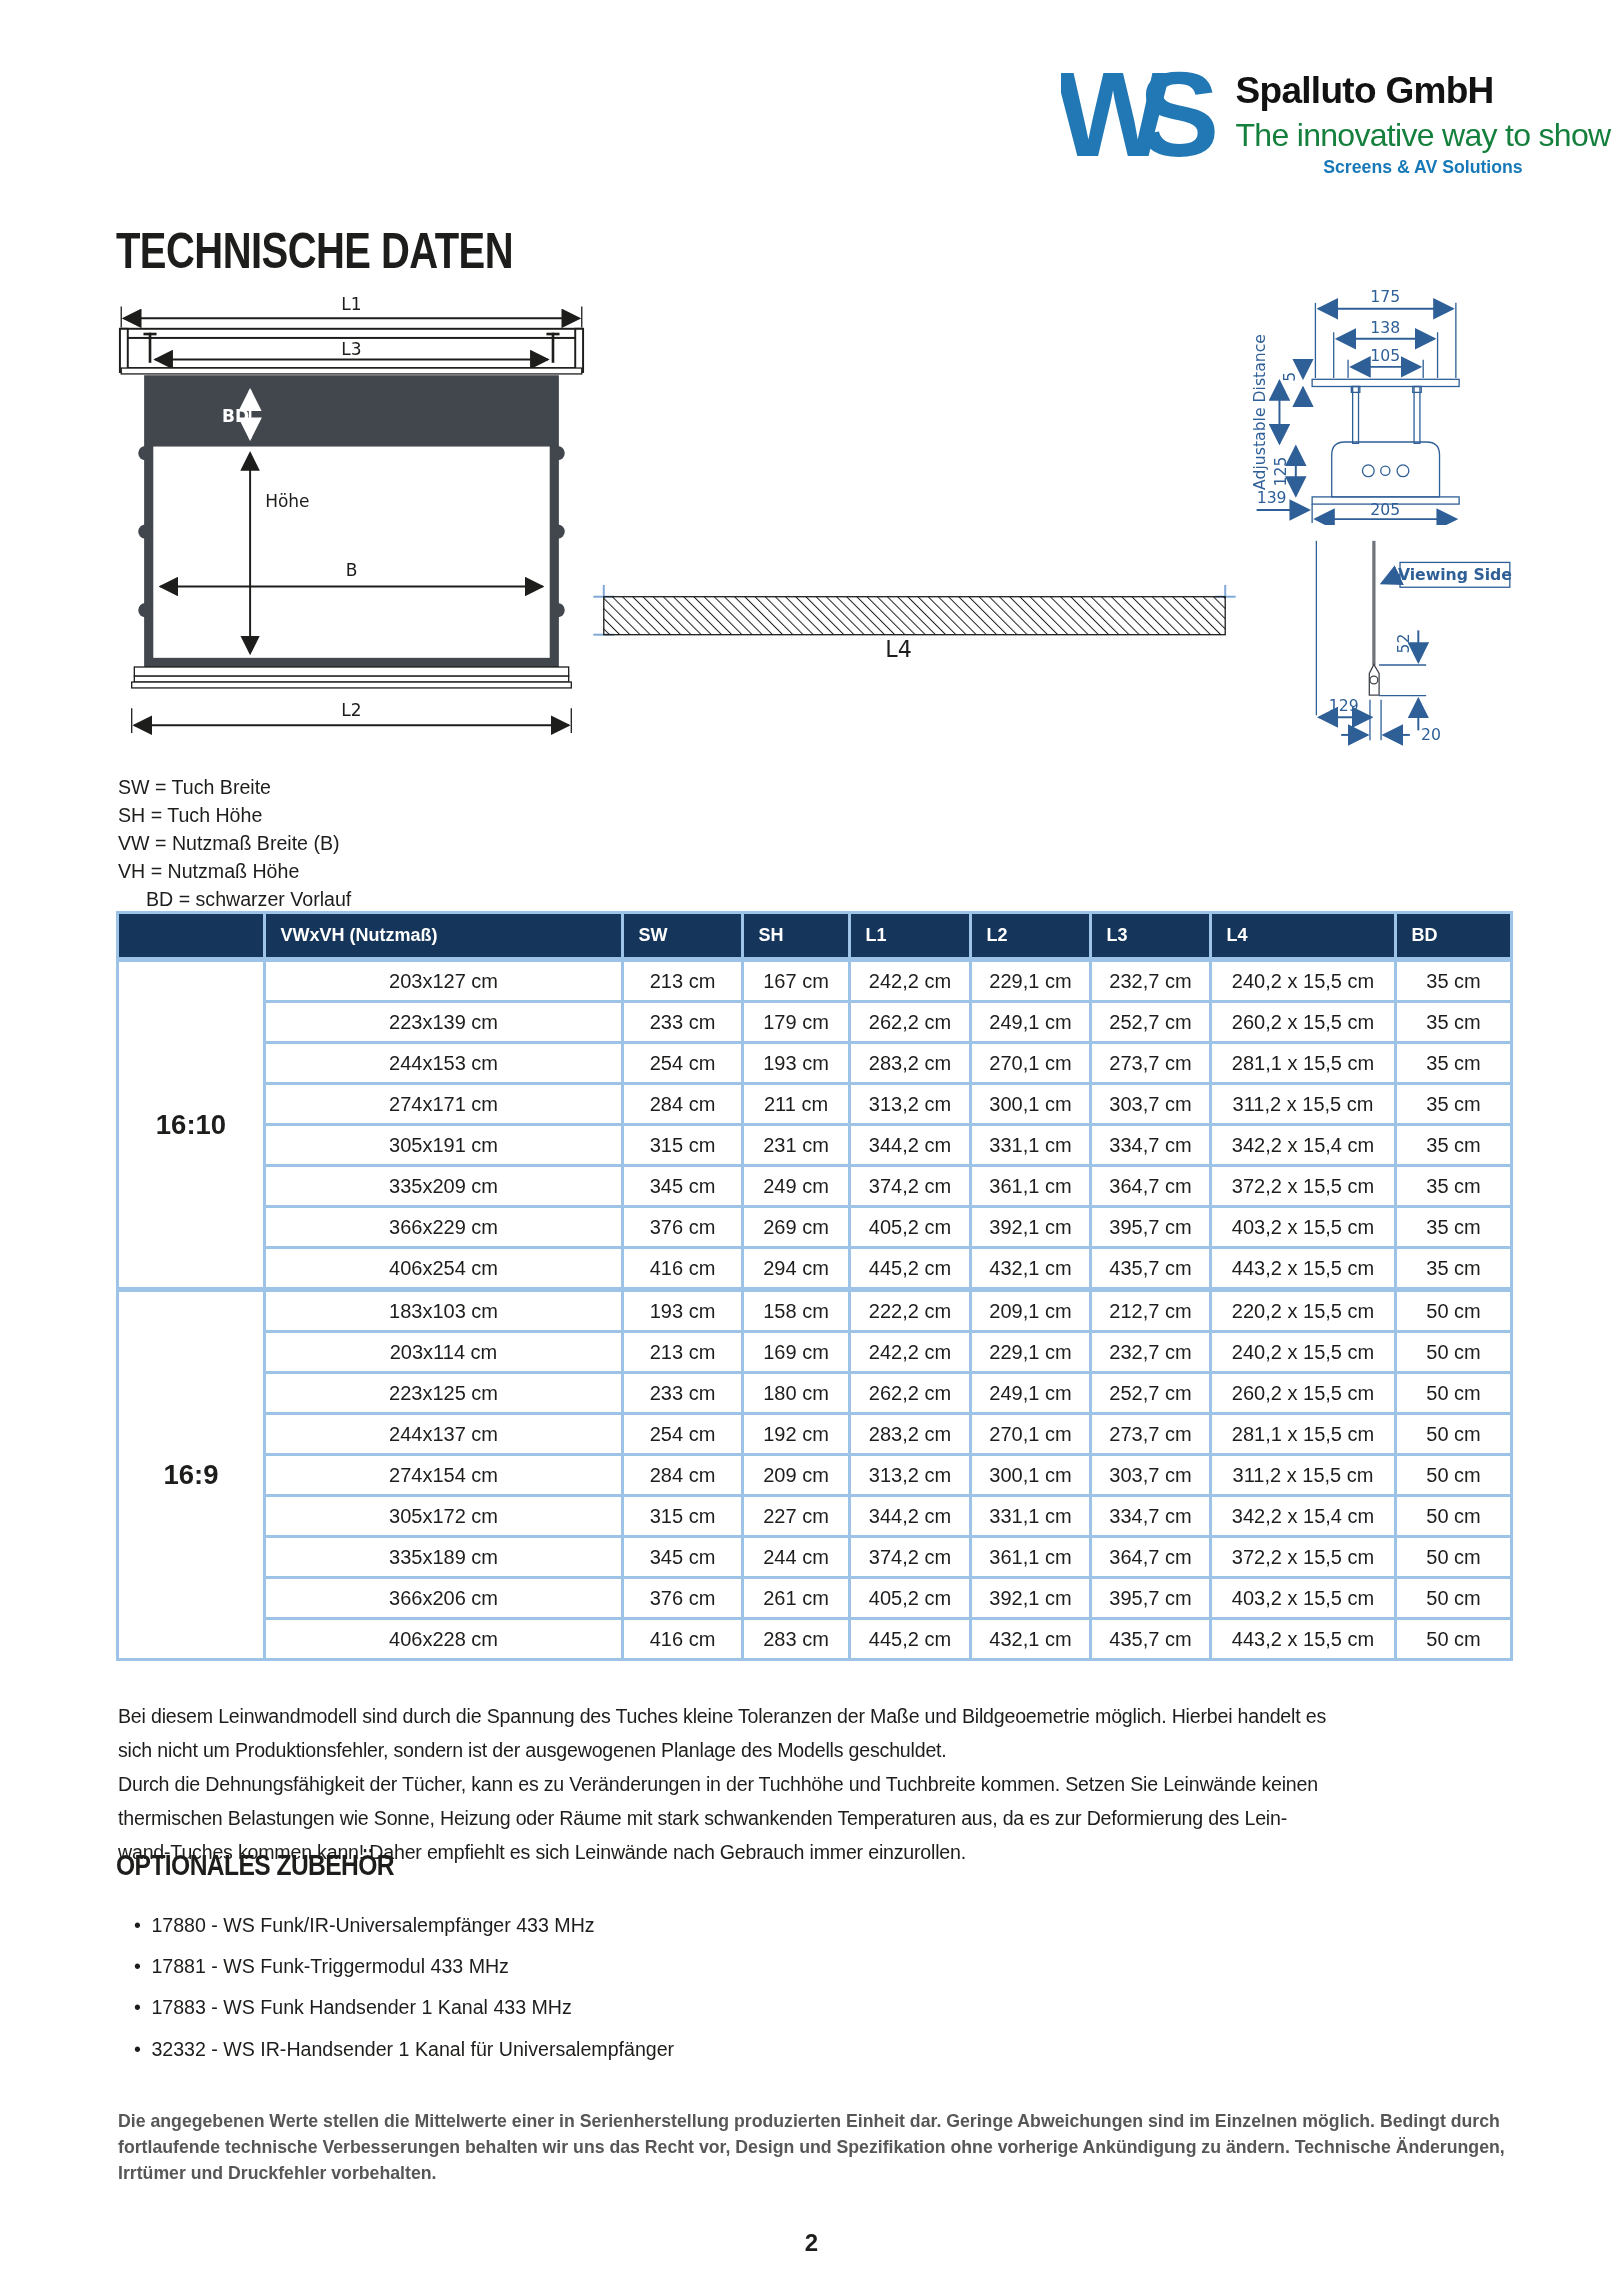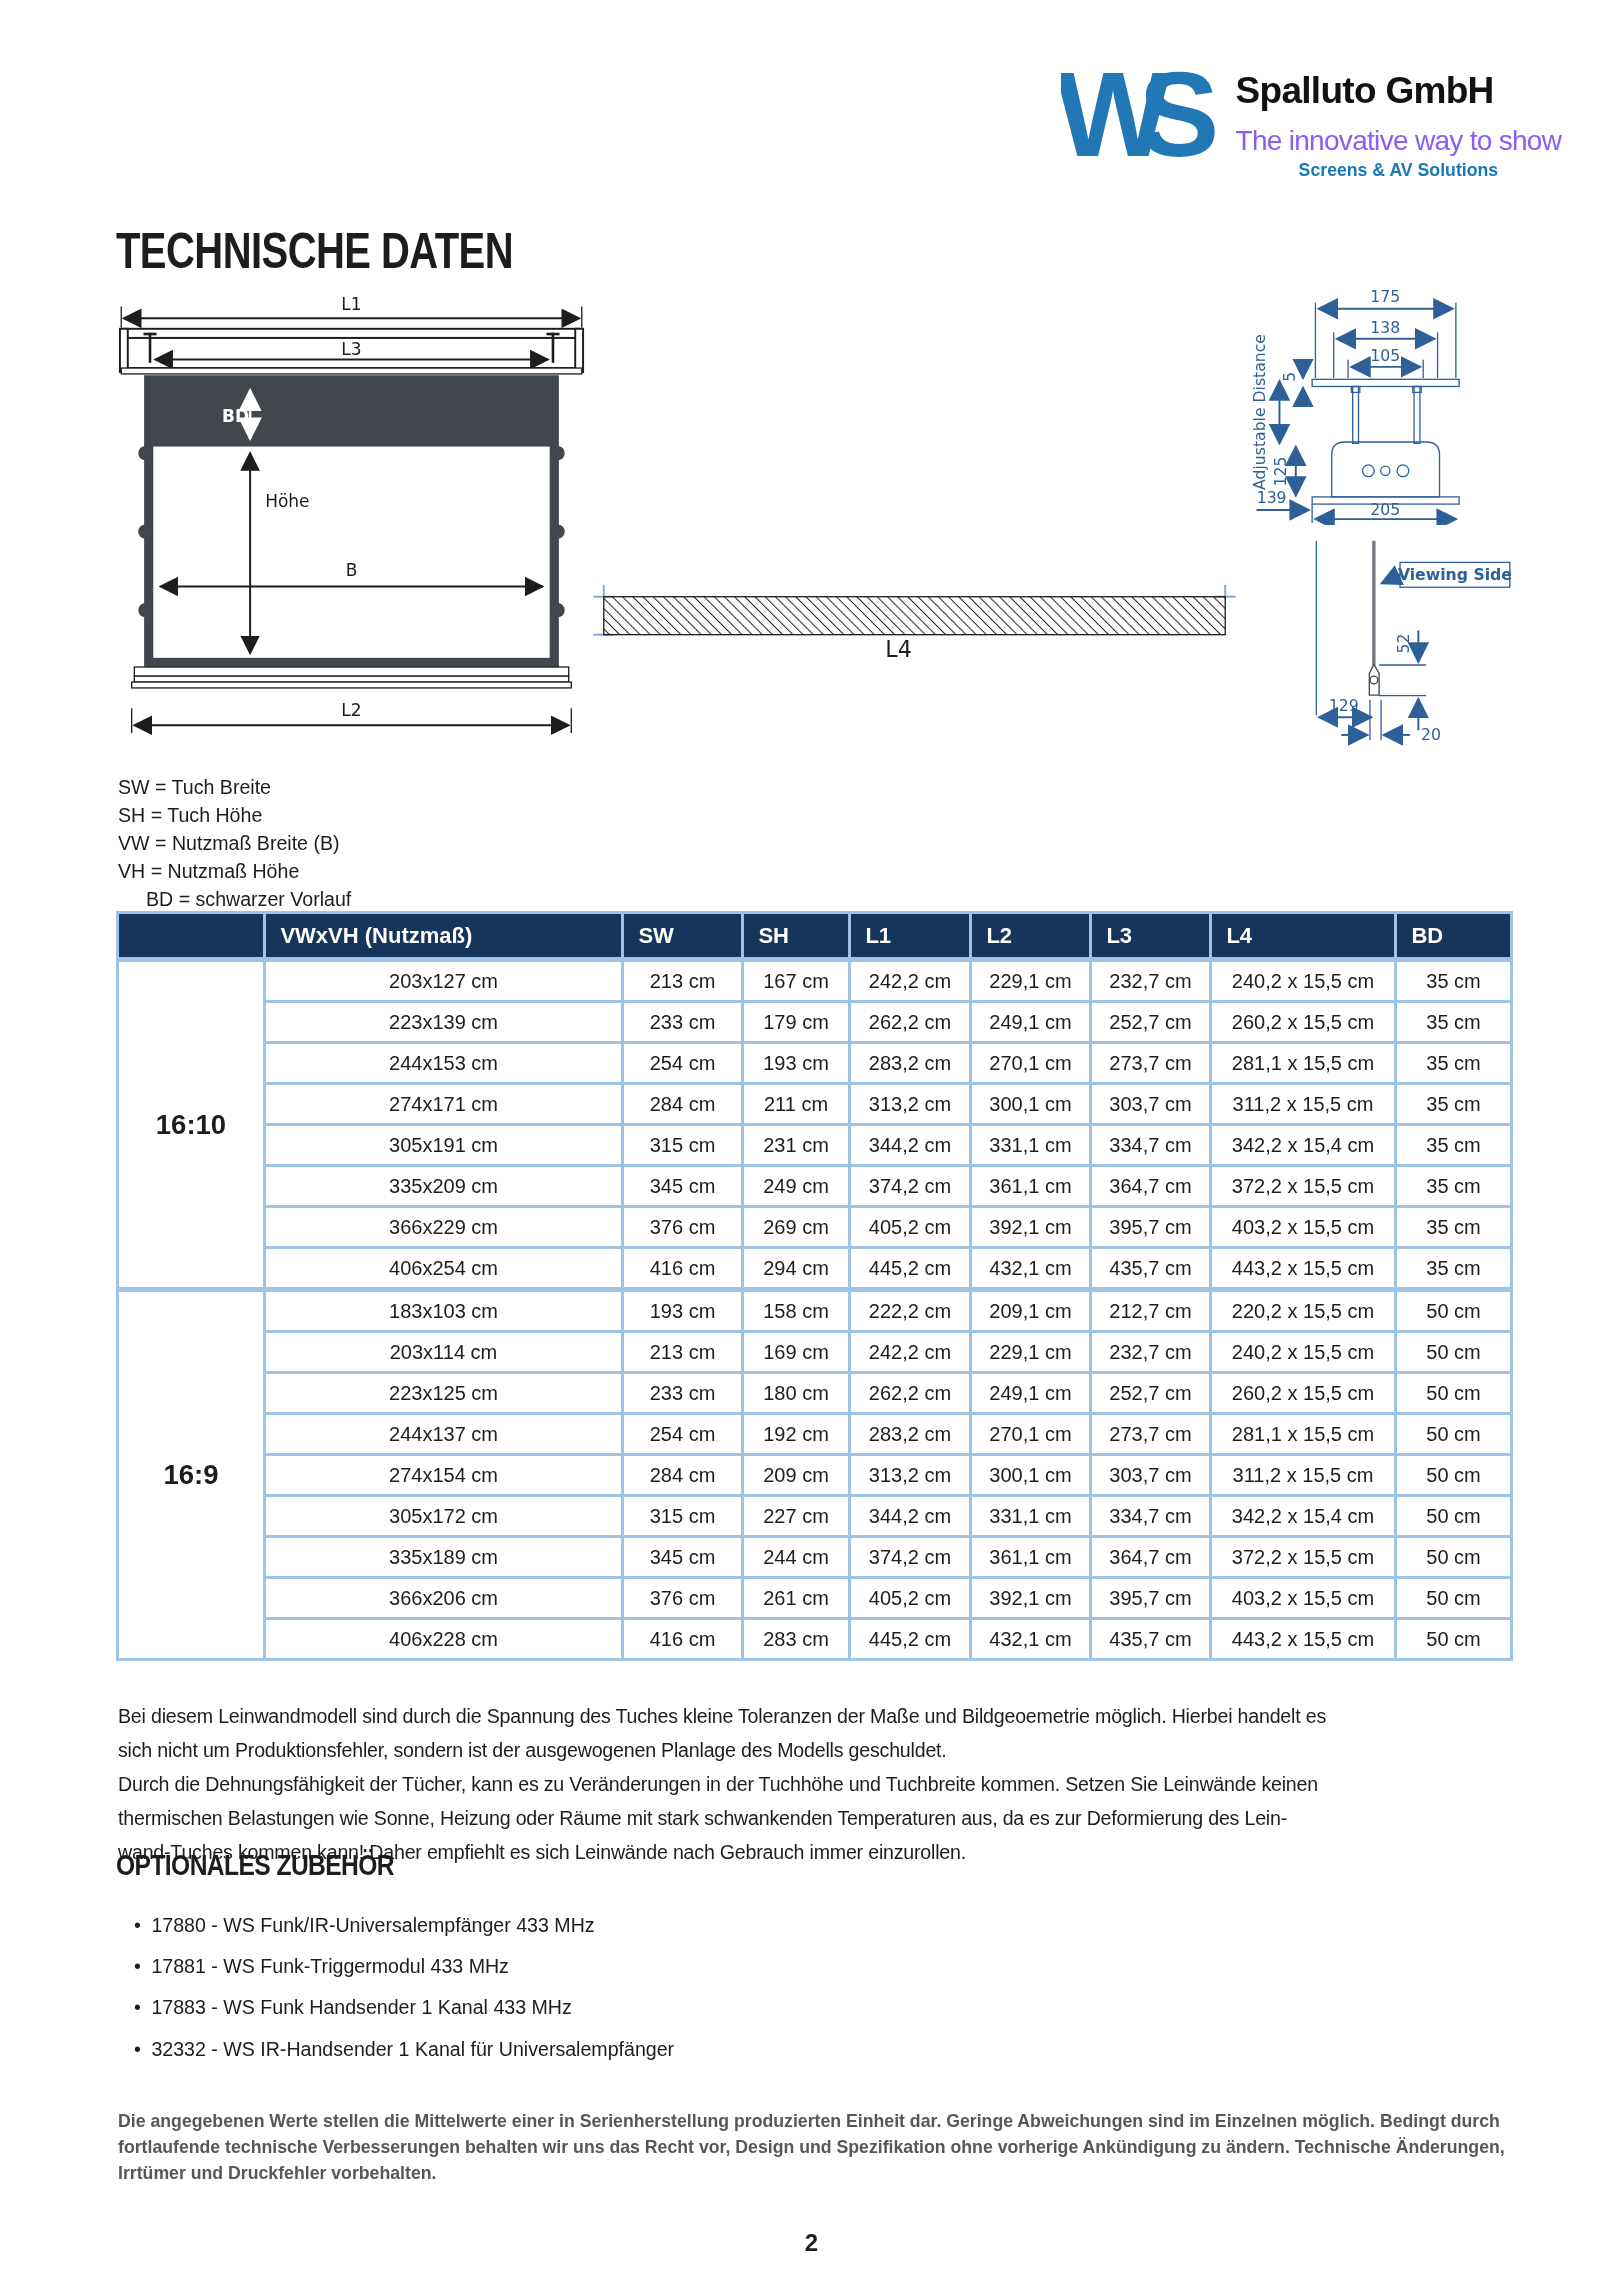--- a/index.html
+++ b/index.html
@@ -4,21 +4,21 @@
 <style>
   html,body{margin:0;padding:0;background:#e8e8e8;}
   .page{position:relative;width:1623px;height:2295px;background:#ffffff;margin:0 auto;
         font-family:"Liberation Sans",sans-serif;color:#1d1d1b;overflow:hidden;}
   .abs{position:absolute;}
 
   
   .logo{left:1061px;top:56px;display:flex;align-items:flex-start;}
   .logo-text{margin-left:10.5px;margin-top:14.4px;}
   .logo-company{font-size:37px;font-weight:bold;color:#121212;letter-spacing:-0.7px;}
-  .logo-tagline{font-size:28px;color:#8b5cf6;margin-top:13px;letter-spacing:-0.7px;}
+  .logo-tagline{font-size:32px;color:#15803d;margin-top:5px;letter-spacing:-0.7px;}
   .logo-sub{font-size:17.7px;font-weight:bold;color:#1779b8;text-align:center;margin-top:3px;}
 
   
   .title{left:116px;top:222px;font-size:50px;font-weight:bold;letter-spacing:-0.7px;
          transform:scaleX(0.80);transform-origin:left top;white-space:nowrap;}
 
   
   .draw text{font-family:"DejaVu Sans",sans-serif;}
   .front-label{font-size:26px;fill:#1d1d1b;}
   .blue-label{font-size:24px;fill:#2f5f97;}
@@ -28,21 +28,21 @@
   .legend-col1{width:327px;white-space:pre-line;}
   .legend-col2{width:383px;white-space:pre-line;margin-left:28px;}
   .legend-col3{width:694px;}
   .legend-note{font-weight:bold;}
   .shop-domain{font-style:italic;}
   .legend-spacer{height:28px;}
 
   
   .spec-table{position:absolute;left:116px;top:911px;border-collapse:collapse;table-layout:fixed;width:1395px;}
   .spec-table th,.spec-table td{border:3.3px solid #9dc3e6;overflow:hidden;}
-  .spec-table th{background:#15365a;color:#ffffff;font-size:22px;font-weight:bold;
+  .spec-table th{background:#15365a;color:#ffffff;font-size:18px;font-weight:bold;
                  text-align:left;padding:0 0 0 14.4px;height:43px;}
   .spec-table td{font-size:20px;text-align:center;height:38px;padding:0;background:#ffffff;}
   .spec-table tr.group-start td{border-top-width:5.9px;}
   .spec-table td.group-cell{font-size:27.5px;font-weight:bold;}
 
   
   .tolerance{left:118px;top:1699px;width:1420px;font-size:19.6px;line-height:34px;white-space:pre-line;letter-spacing:-0.2px;}
 
   
   .acc-heading{left:116px;top:1848px;font-size:30px;font-weight:bold;letter-spacing:-0.7px;

